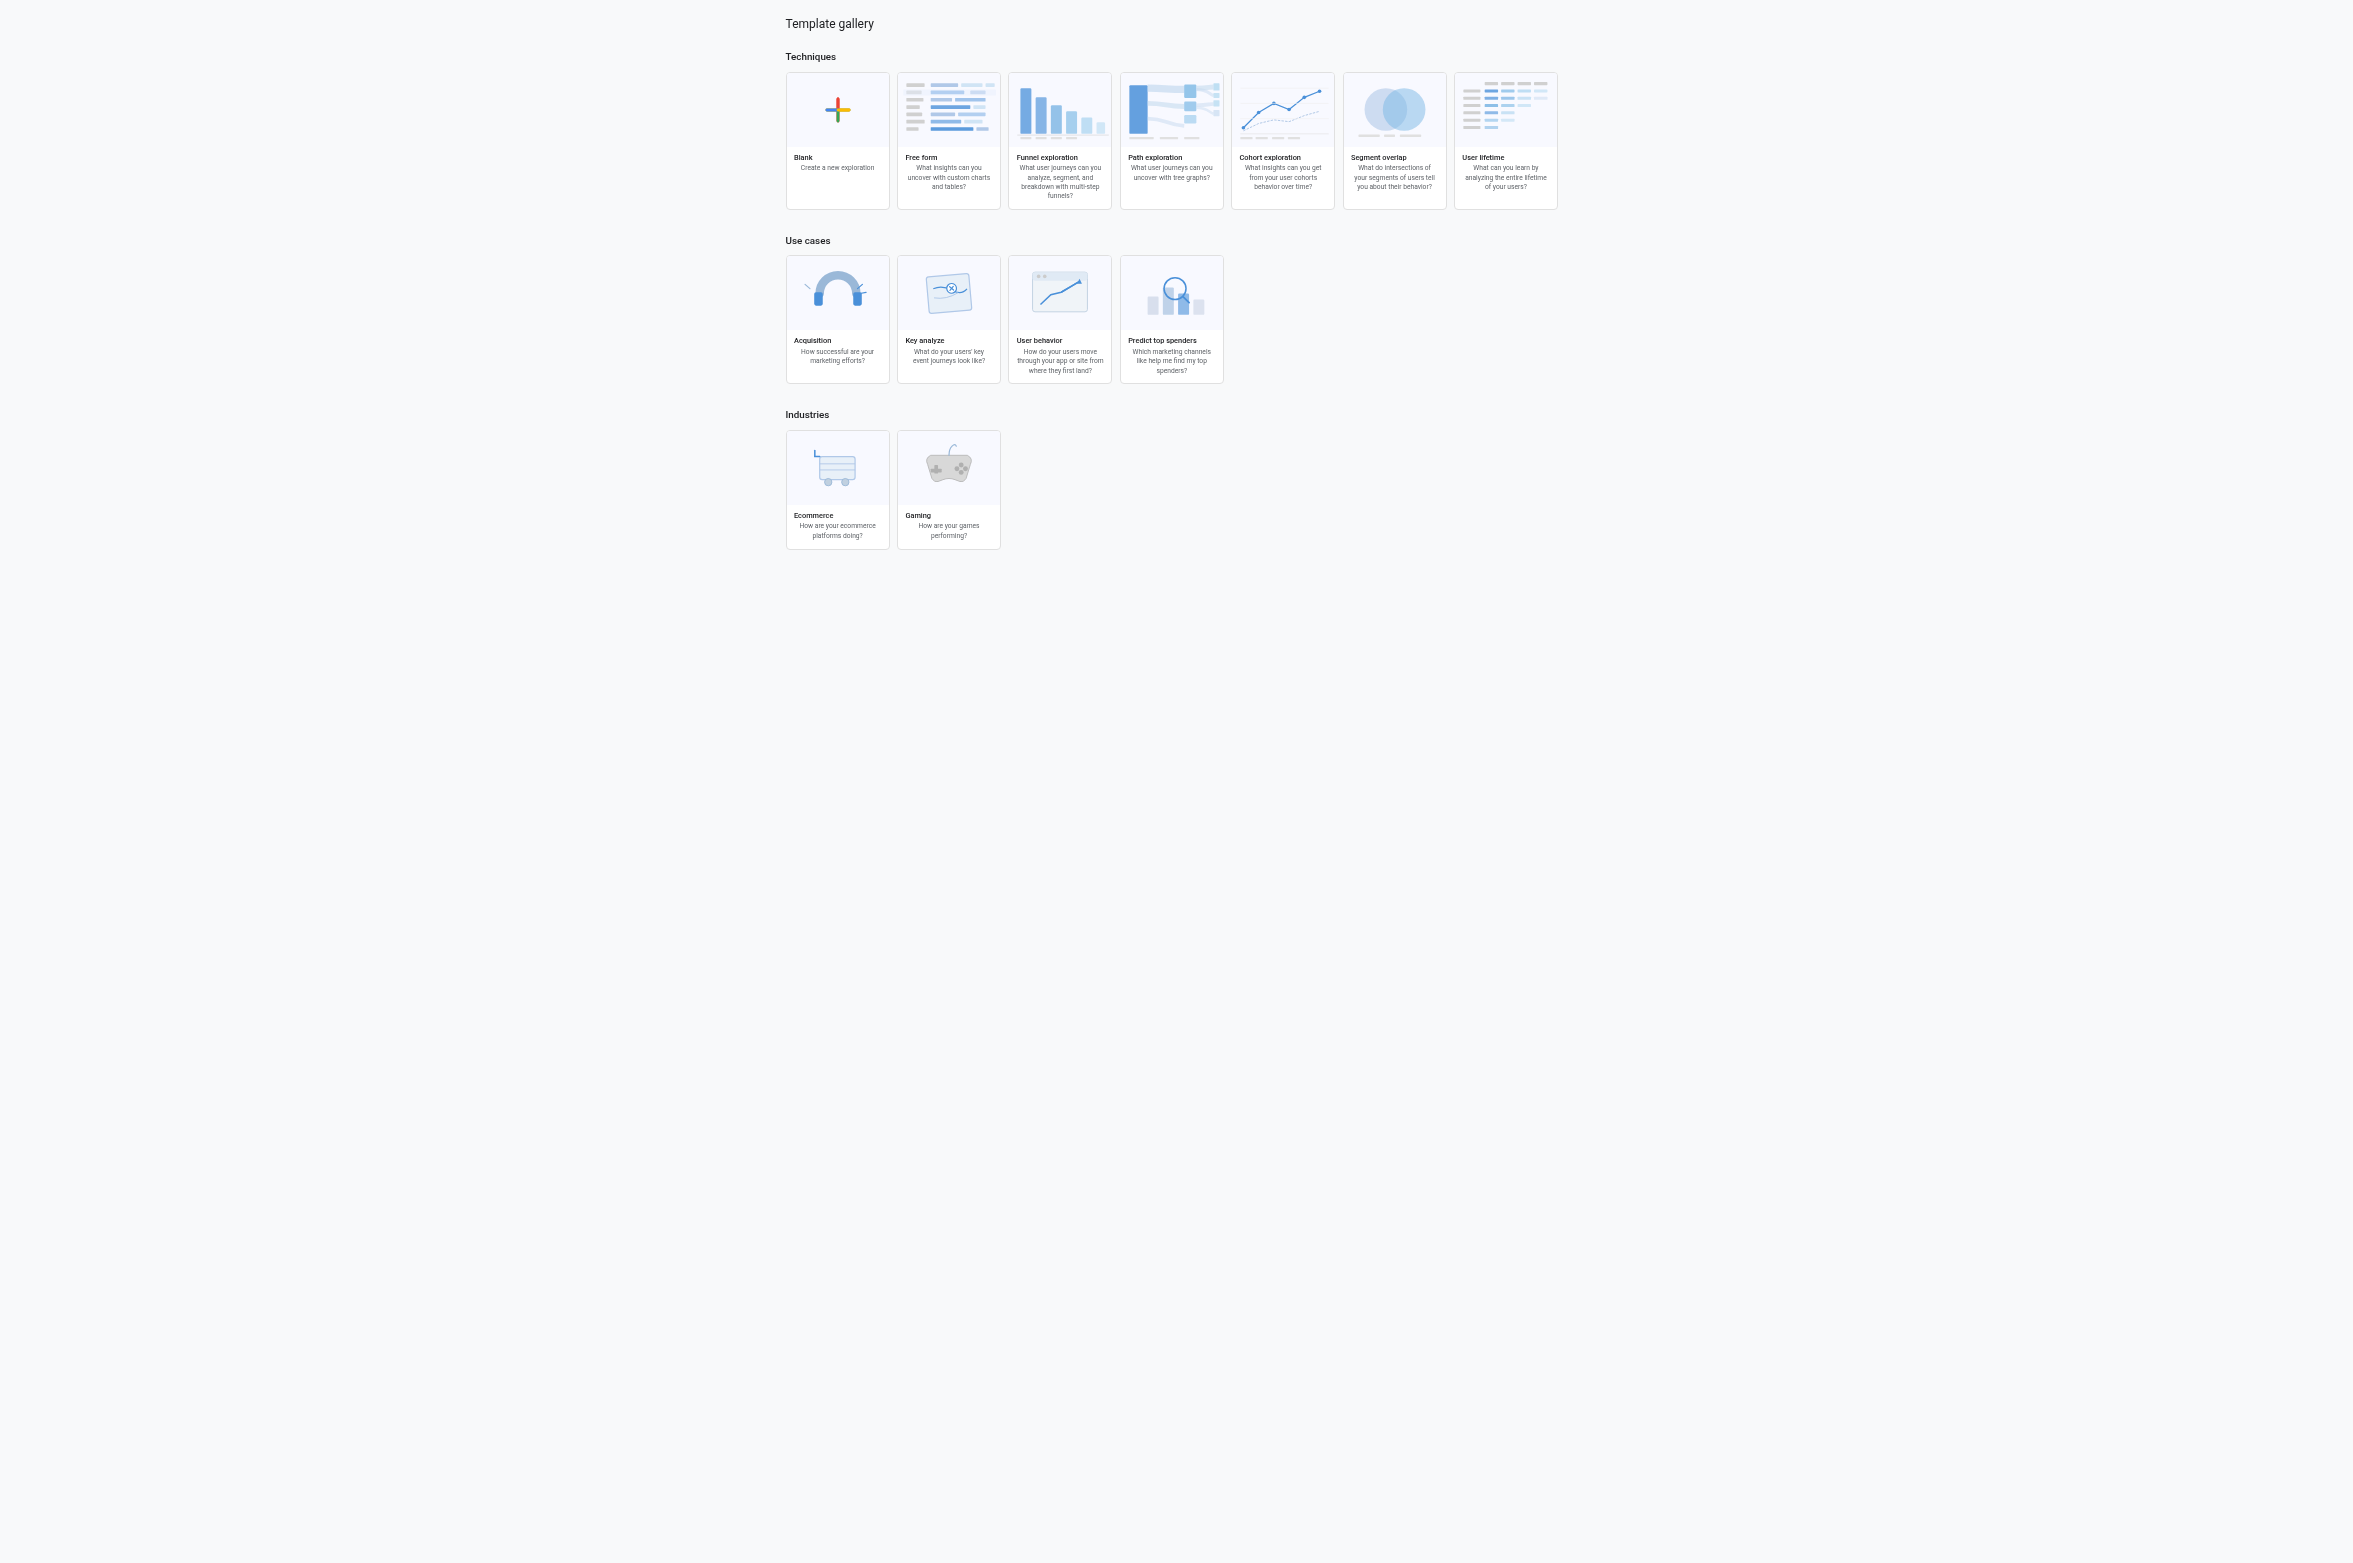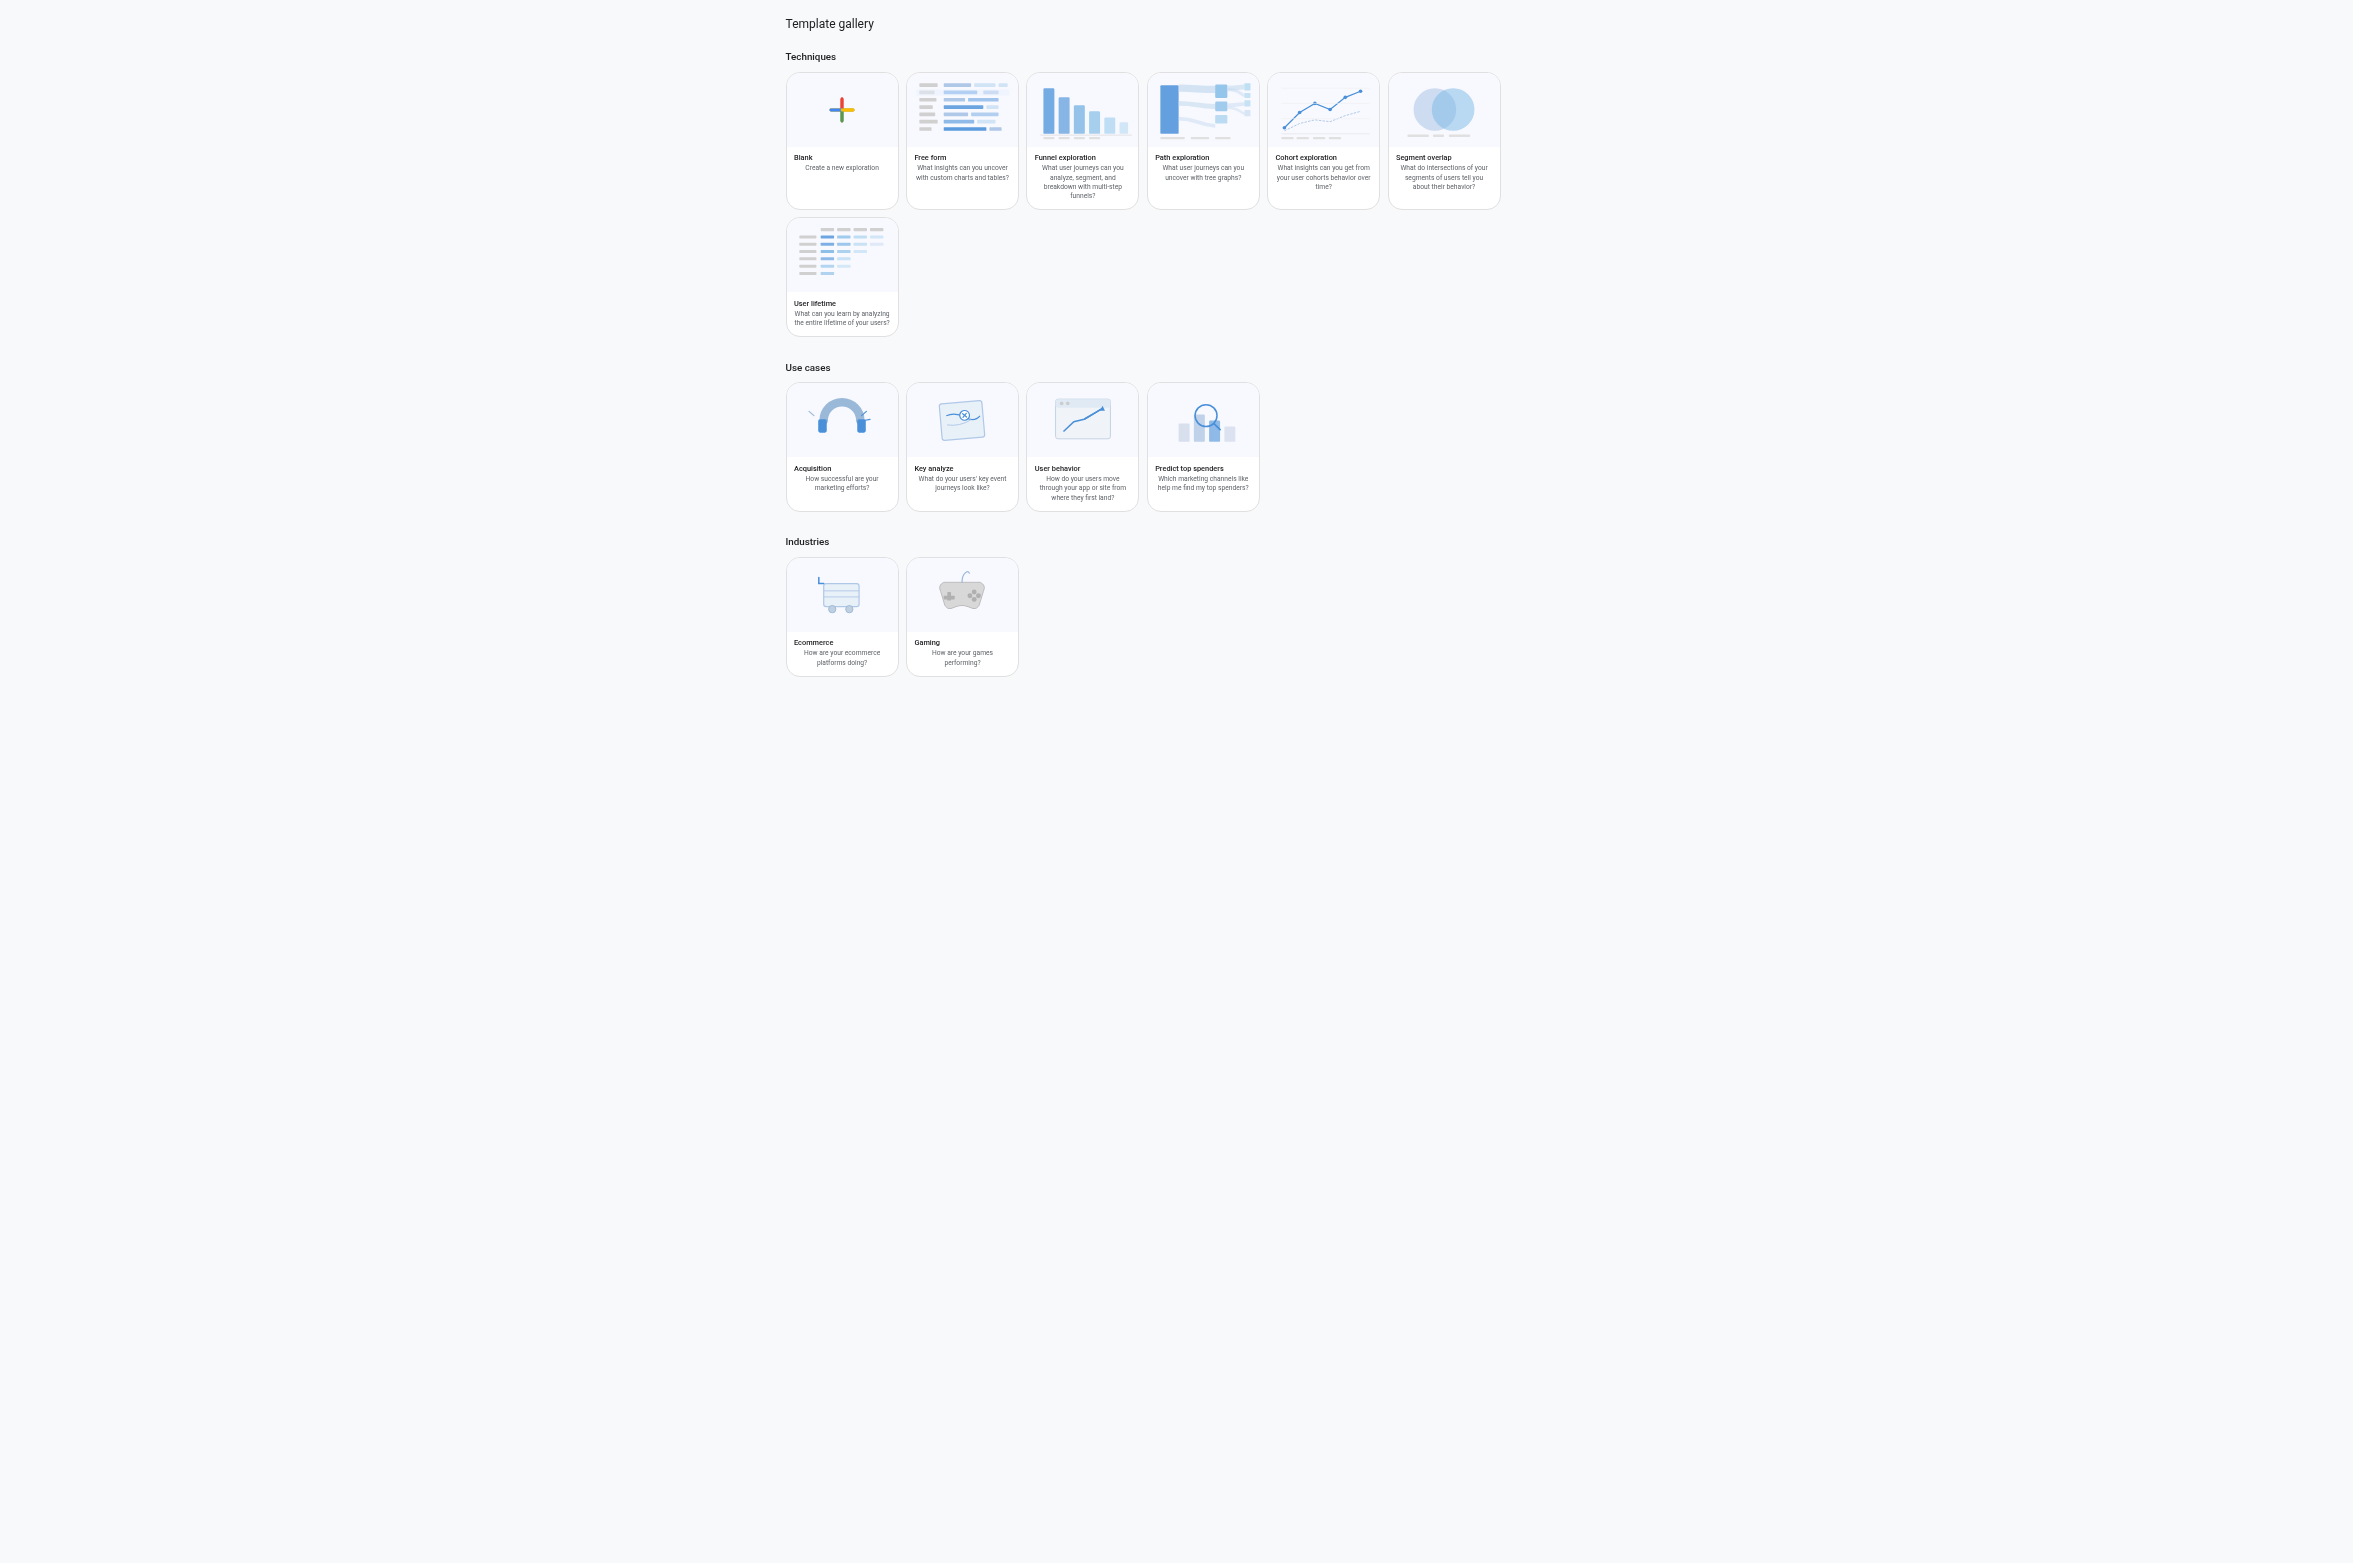--- a/index.html
+++ b/index.html
@@ -32,22 +32,22 @@
       margin-bottom: 9.8px;
     }
     .cards-row {
       display: flex;
       flex-wrap: wrap;
       gap: 7.4px;
     }
     .card {
       background: #ffffff;
       border: 0.6px solid #e0e0e0;
-      border-radius: 14px;
-      width: 113px;
+      border-radius: 4px;
+      width: 104px;
       cursor: pointer;
       overflow: hidden;
       transition: box-shadow 0.15s;
     }
     .card-thumbnail {
       width: 100%;
       height: 74px;
       background: #f8f9ff;
       display: flex;
       align-items: center;

